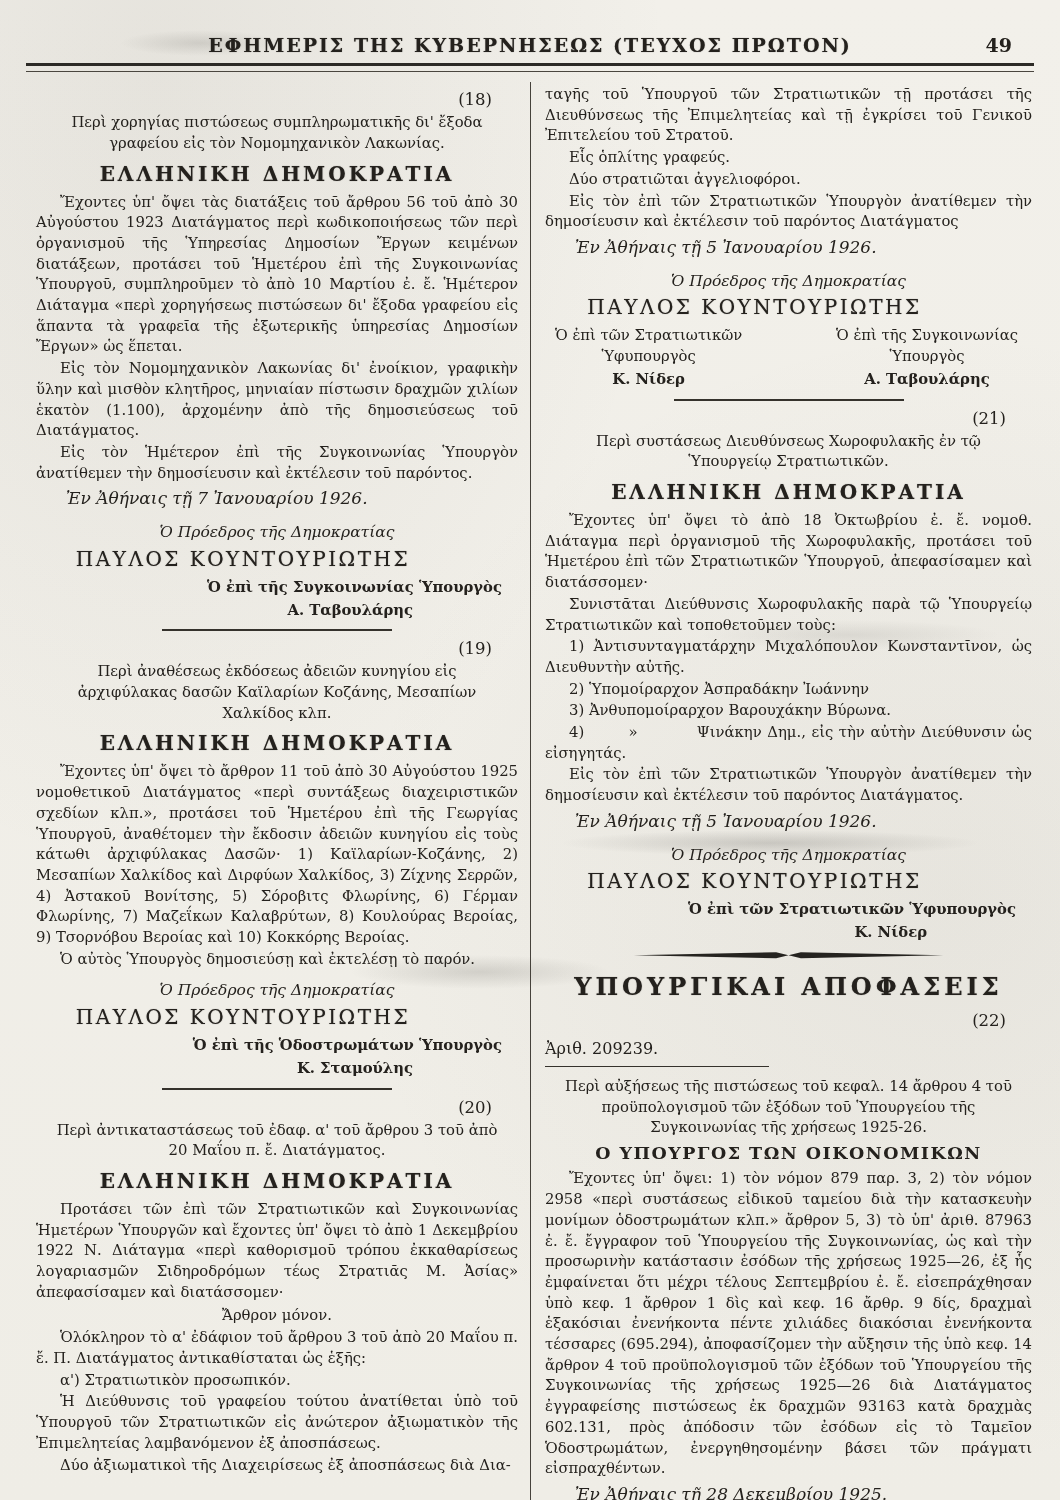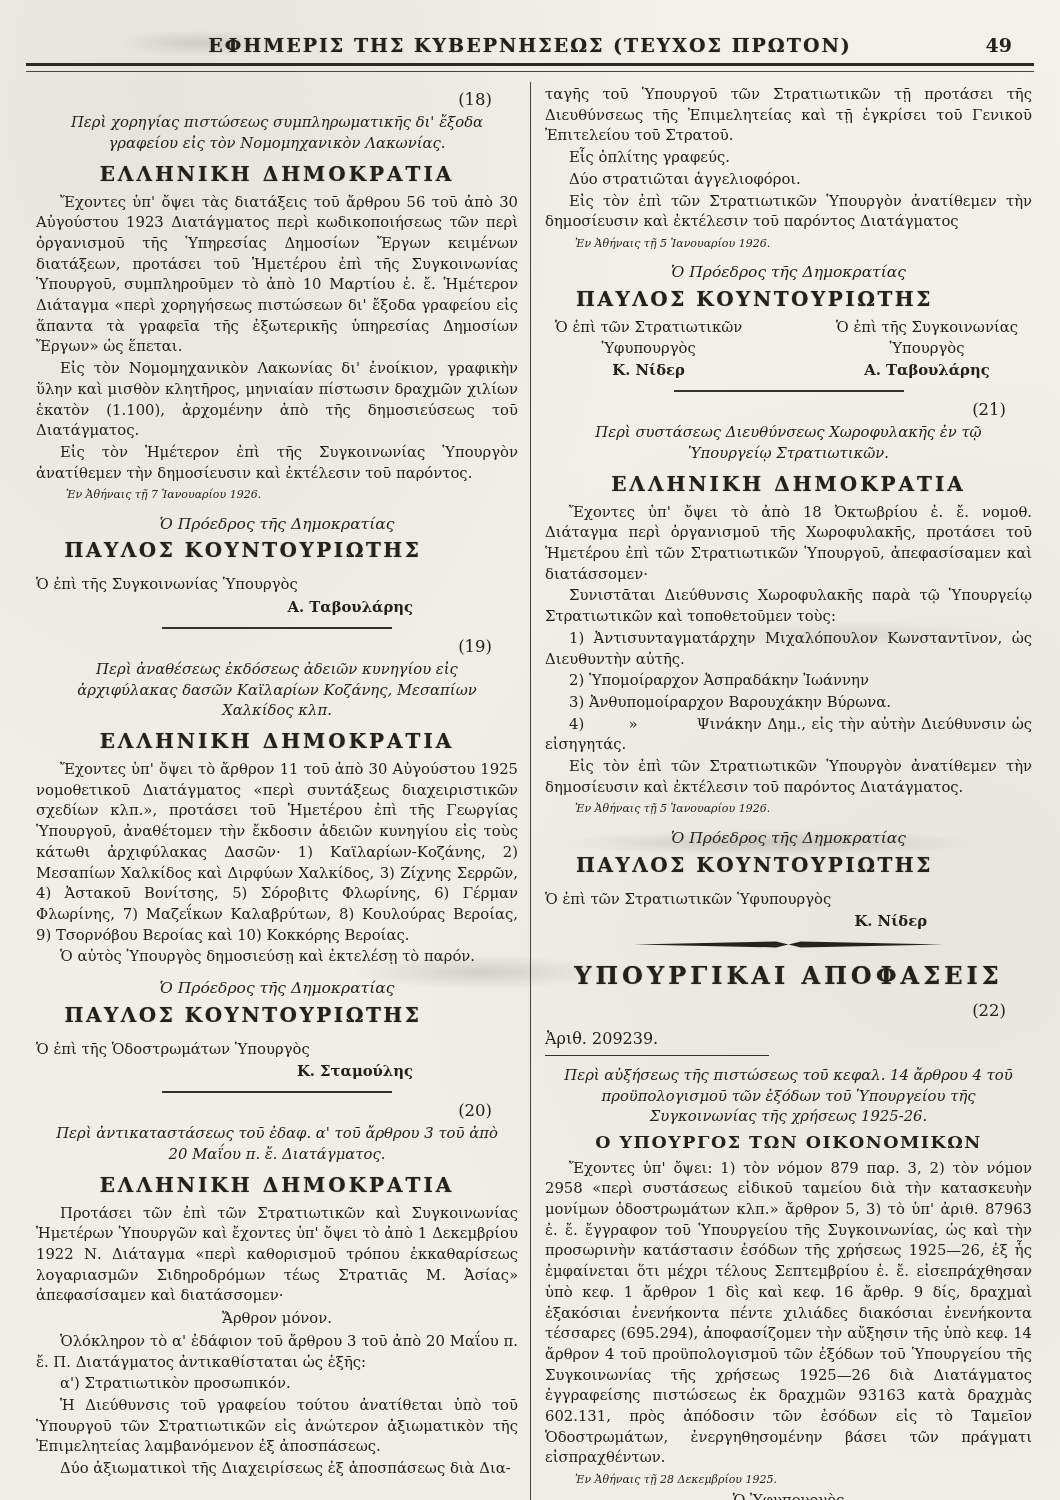--- a/index.html
+++ b/index.html
@@ -39,32 +39,32 @@
     border-top:3px solid #2c2a26;border-bottom:1px solid #4a463f;
   }
 
   .columns{display:flex;margin-top:10px;align-items:stretch;}
   .col{width:50%;box-sizing:border-box;font-size:14.8px;line-height:1.40;}
   .col.left{padding:2px 12px 0 12px;}
   .col.right{padding:2px 4px 0 14px;border-left:1px solid #46423b;}
 
   .blk{margin:0 0 1px 0;}
   .number{text-align:right;padding-right:26px;font-size:16.5px;margin-top:4px;}
-  .subject{font-style:italic;text-align:center;margin:0 14px 3px 14px;}
+  .subject{text-align:center;margin:0 14px 3px 14px;}
   .heading{text-align:center;font-weight:bold;font-size:20px;letter-spacing:3px;margin:6px 0 4px 0;text-shadow:0 0 1px rgba(30,28,24,0.5);}
   .heading2{text-align:center;font-weight:bold;font-size:17.5px;letter-spacing:1.5px;margin:3px 0 3px 0;}
   .main-heading{text-align:center;font-weight:bold;font-size:24px;letter-spacing:4px;margin:10px 0 6px 0;text-shadow:0 0 1px rgba(30,28,24,0.55);}
   .para{text-align:justify;text-indent:24px;}
   .para-flush{text-align:justify;}
   .center{text-align:center;margin:2px 0;}
-  .date{font-style:italic;font-size:11px;padding-left:30px;margin:4px 0 2px 0;}
+  .date{font-style:italic;font-size:17px;padding-left:30px;margin:4px 0 2px 0;}
   .sig-role-center{font-style:italic;text-align:center;font-size:15.5px;margin-top:11px;}
   .sig-role-center2{text-align:center;margin-top:2px;}
-  .sig-name{font-weight:bold;font-size:20px;letter-spacing:2.5px;text-align:center;transform:translateX(-34px);margin:1px 0 2px 0;text-shadow:0 0 1px rgba(30,28,24,0.5);}
-  .sig-role-right{padding-right:16px;margin-top:10px;}
+  .sig-name{font-weight:normal;font-size:20px;letter-spacing:2.5px;text-align:center;transform:translateX(-34px);margin:1px 0 2px 0;text-shadow:0 0 1px rgba(30,28,24,0.5);}
+  .sig-role-right{text-align:right;padding-right:16px;margin-top:4px;font-weight:bold;}
   .sig-sub-right{text-align:right;font-weight:bold;padding-right:105px;margin:2px 0 2px 0;}
   .divider{border:none;border-top:2px solid #35322c;width:230px;margin:9px auto 6px auto;height:0;}
   .ornament{position:relative;height:9px;margin:8px 40px 6px 40px;}
   .ornament::before{
     content:"";position:absolute;left:12%;right:12%;top:1px;height:7px;background:#25231f;
     clip-path:polygon(0 50%, 46% 8%, 50% 50%, 54% 8%, 100% 50%, 54% 92%, 50% 50%, 46% 92%);
   }
   .num-line{font-size:16px;margin:6px 0 2px 0;}
   .rule-left{border:none;border-top:1.5px solid #35322c;width:46%;margin:5px 0 9px 0;height:0;}
   .sig-pair{display:flex;justify-content:space-between;padding:2px 14px 0 10px;margin-bottom:2px;gap:36px;}

